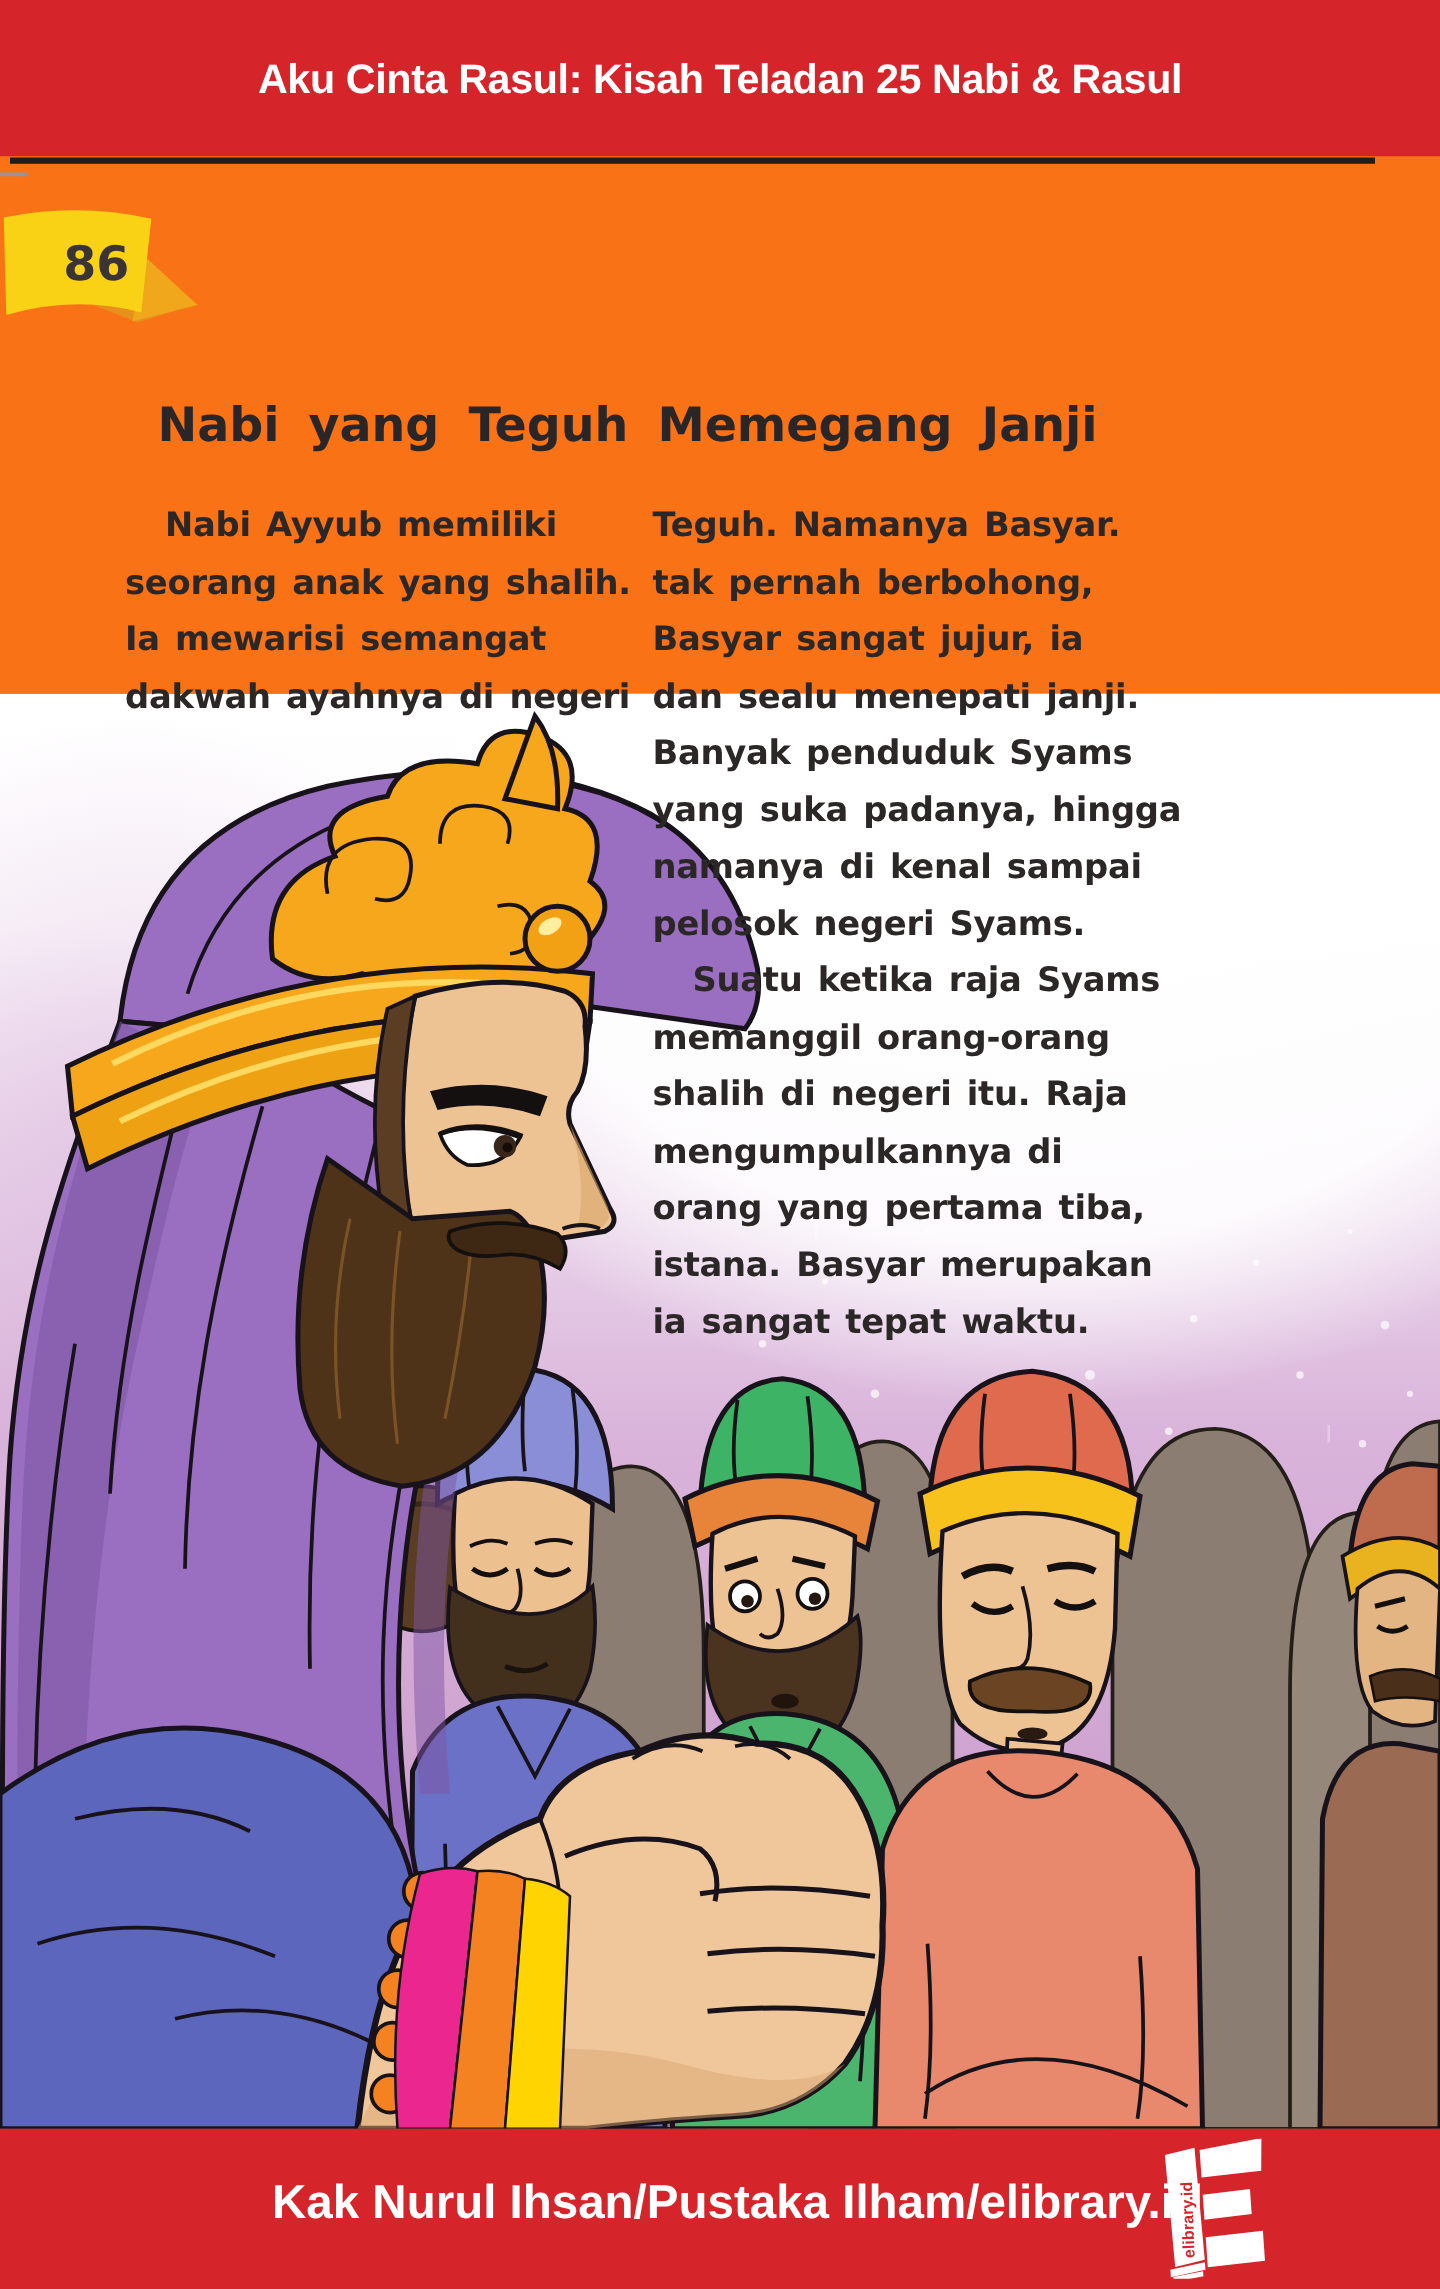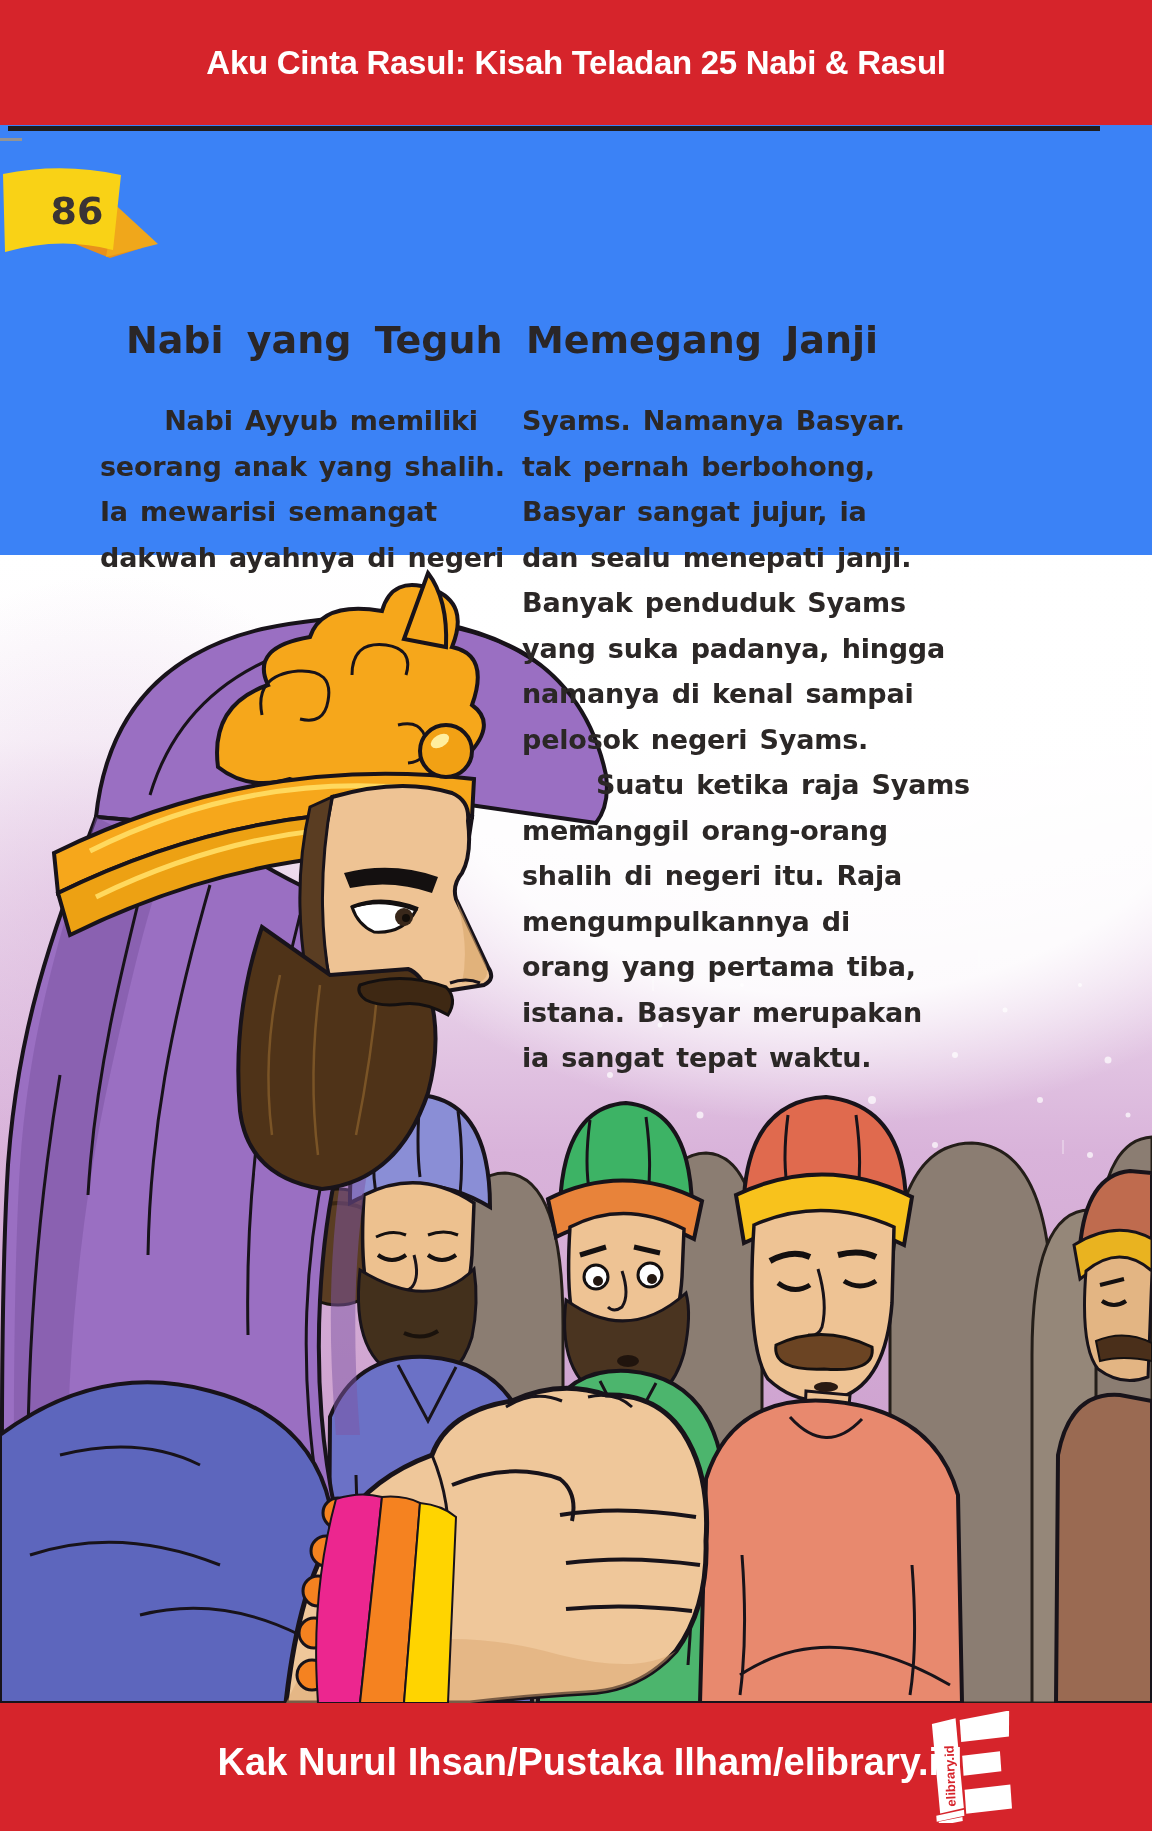--- a/index.html
+++ b/index.html
@@ -1,16 +1,16 @@
 <!DOCTYPE html>
 <html><head>
 <meta charset="utf-8">
 <style>
   html,body{margin:0;padding:0;background:#efefef;}
-  #page{position:relative;width:1152px;height:1831px;margin:0 auto;background:#3b82f6;overflow:hidden;
+  #page{position:relative;width:1152px;height:1831px;margin:0 auto;background:#f97316;overflow:hidden;
         font-family:"DejaVu Sans",sans-serif;}
   
   .header{position:absolute;top:0;left:0;width:1152px;height:125px;background:#d6242b;
           display:flex;align-items:center;justify-content:center;}
   .header-title{color:#ffffff;font-family:"Liberation Sans",sans-serif;font-weight:bold;
                 font-size:33px;letter-spacing:-0.3px;}
   .header-rule{position:absolute;top:126px;left:8px;width:1092px;height:5px;background:#1f1d1d;}
   .mark{position:absolute;background:#949494;}
   .mark-a{top:138px;left:0;width:22px;height:3px;}
   .mark-b{top:1637px;left:0;width:20px;height:3px;background:#a39aa0;}
@@ -19,21 +19,21 @@
   .ribbon{position:absolute;top:160px;left:0;width:250px;height:108px;}
   
   .story-title{position:absolute;top:236px;left:0;width:1152px;text-align:center;
                font-weight:700;font-size:62px;color:#262223;letter-spacing:1px;}
   .story-subtitle{position:absolute;top:318px;left:0;width:1004px;text-align:center;
                font-weight:700;font-size:38px;color:#2a2627;word-spacing:10px;}
   
   .col{position:absolute;font-weight:600;font-size:27px;color:#2b2726;white-space:nowrap;
        word-spacing:3px;letter-spacing:-0.2px;z-index:3;}
   .col .line{height:45.5px;line-height:45.5px;}
-  .col .line.indent{padding-left:32px;text-align:center;}
+  .col .line.indent{padding-left:32px;}
   .col-left{top:398px;left:100px;width:410px;}
   .col-right{top:398px;left:522px;width:490px;}
   
   .illus{position:absolute;top:555px;left:0;width:1152px;height:1148px;z-index:1;}
   
   .footer{position:absolute;top:1703px;left:0;width:1152px;height:128px;background:#d6242b;z-index:4;}
   .footer-credit{position:absolute;top:38px;left:170px;width:840px;text-align:center;color:#ffffff;
                  font-family:"Liberation Sans",sans-serif;font-weight:bold;font-size:38px;}
   .logo{position:absolute;top:8px;left:925px;width:100px;height:112px;}
 </style>
@@ -59,21 +59,21 @@
 
   <div class="story-subtitle">Nabi yang Teguh Memegang Janji</div>
 
   <div class="col col-left">
       <div class="line indent">Nabi Ayyub memiliki</div>
       <div class="line">seorang anak yang shalih.</div>
       <div class="line">Ia mewarisi semangat</div>
       <div class="line">dakwah ayahnya di negeri</div>
     </div>
   <div class="col col-right">
-      <div class="line">Syams. Namanya Basyar.</div>
+      <div class="line">Teguh. Namanya Basyar.</div>
       <div class="line">tak pernah berbohong,</div>
       <div class="line">Basyar sangat jujur, ia</div>
       <div class="line">dan sealu menepati janji.</div>
       <div class="line">Banyak penduduk Syams</div>
       <div class="line">yang suka padanya, hingga</div>
       <div class="line">namanya di kenal sampai</div>
       <div class="line">pelosok negeri Syams.</div>
       <div class="line indent">Suatu ketika raja Syams</div>
       <div class="line">memanggil orang-orang</div>
       <div class="line">shalih di negeri itu. Raja</div>

